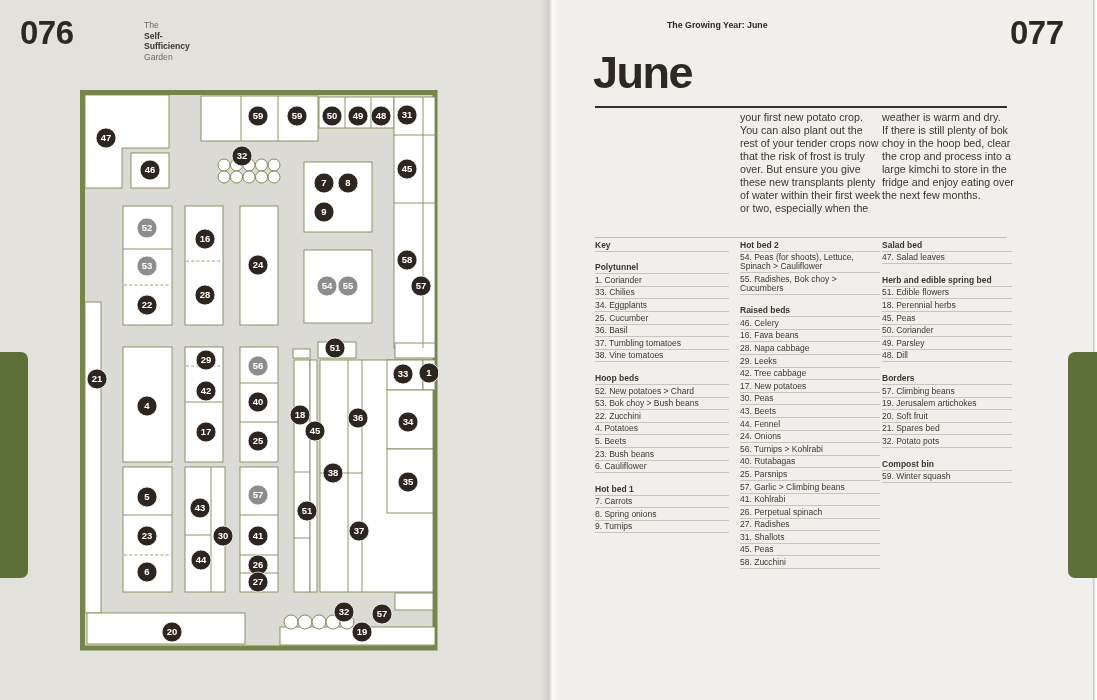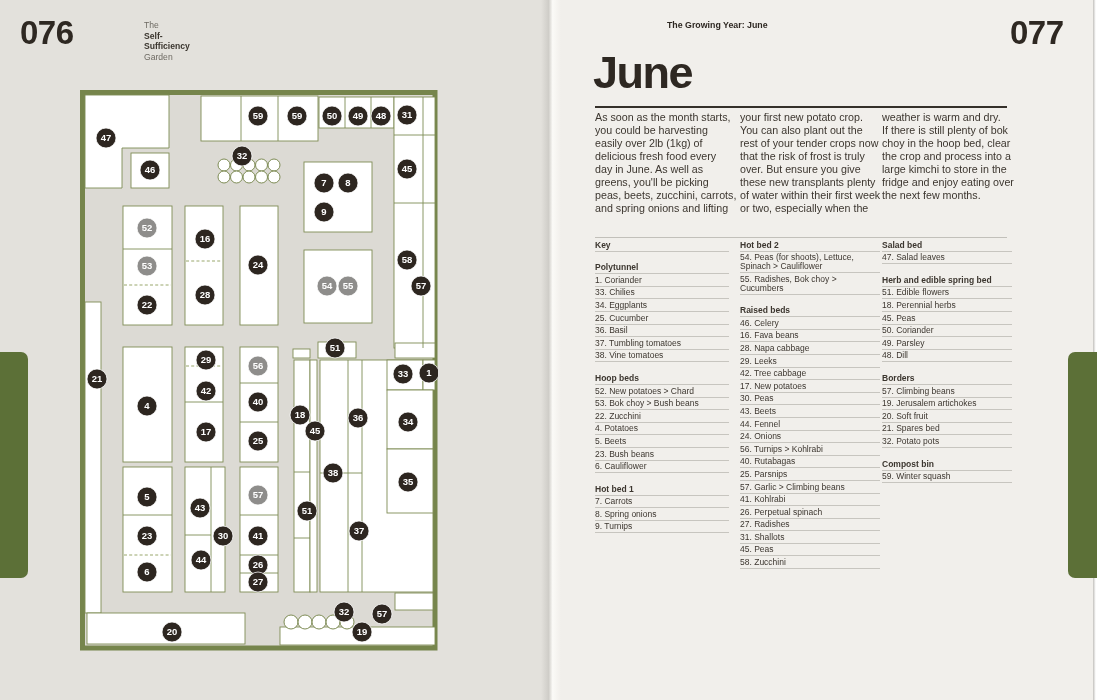--- a/index.html
+++ b/index.html
@@ -371,28 +371,20 @@
       </g>
   </svg>
 </div>
 
 <div class="page page-right">
   <div class="running-head">The Growing Year: June</div>
   <div class="pagenum pagenum-right">077</div>
   <h1 class="month-title">June</h1>
   <div class="title-rule"></div>
 
-  <div class="intro intro-0">As soon as the month starts,
-you could be harvesting
-easily over 2lb (1kg) of
-delicious fresh food every
-day in June. As well as
-greens, you'll be picking
-peas, beets, zucchini, carrots,
-and spring onions and lifting</div>
   <div class="intro intro-1">your first new potato crop.
 You can also plant out the
 rest of your tender crops now
 that the risk of frost is truly
 over. But ensure you give
 these new transplants plenty
 of water within their first week
 or two, especially when the</div>
   <div class="intro intro-2">weather is warm and dry.
 If there is still plenty of bok

